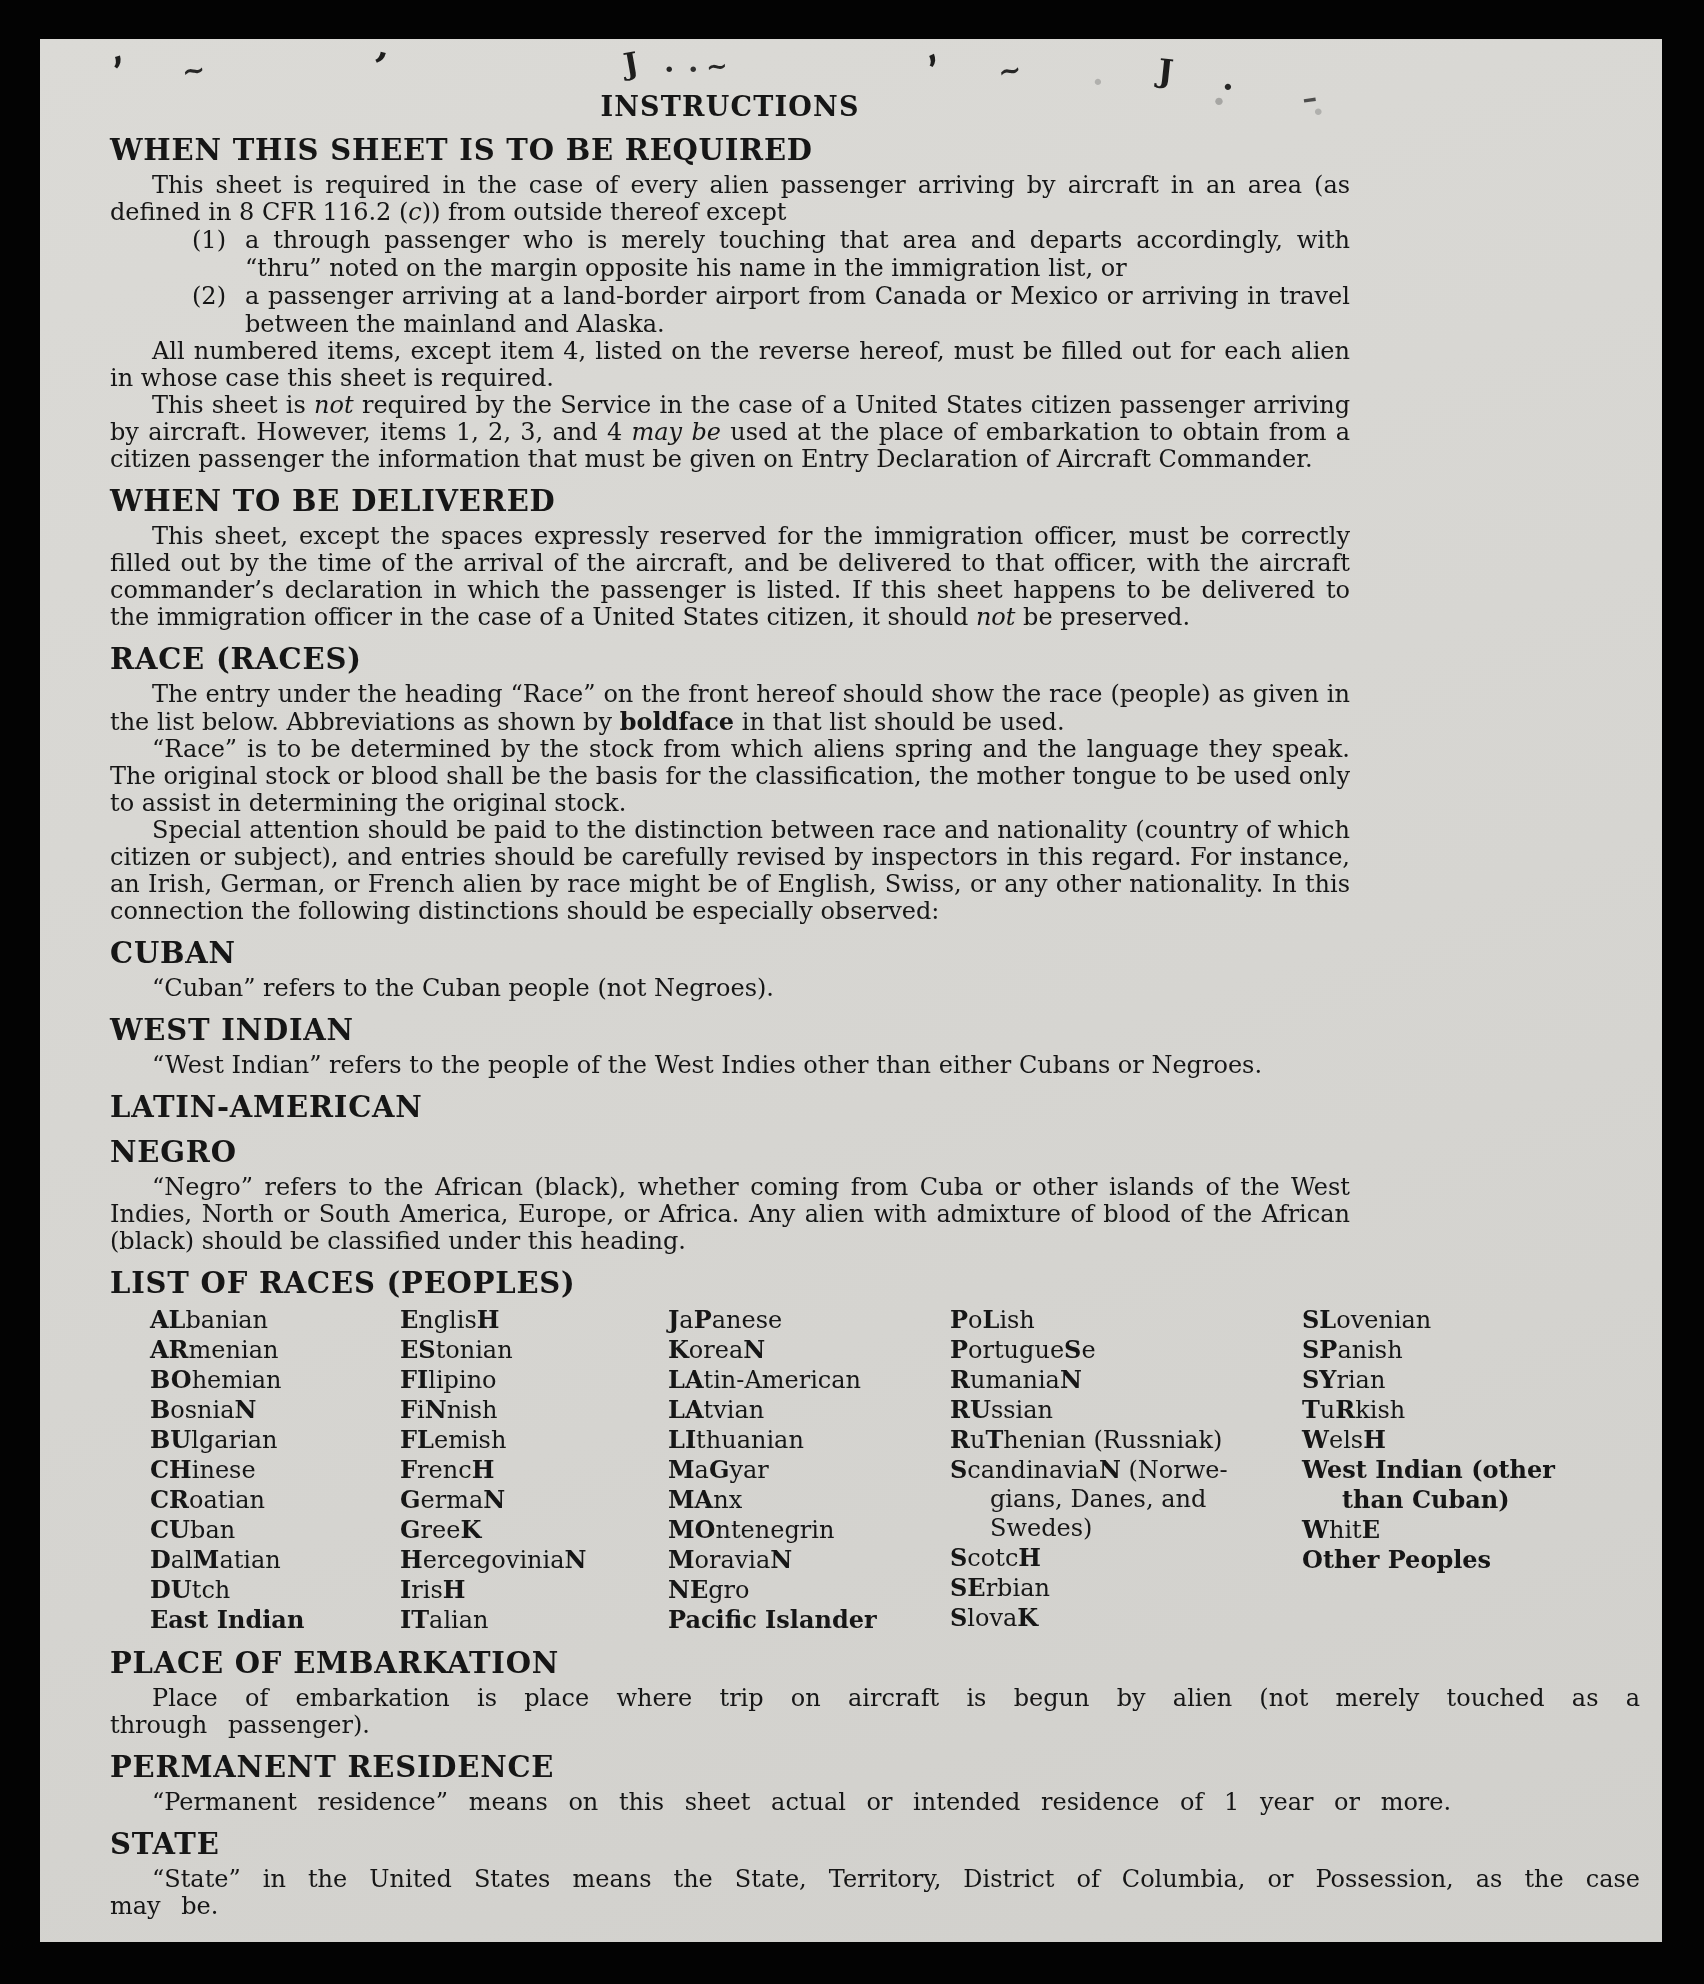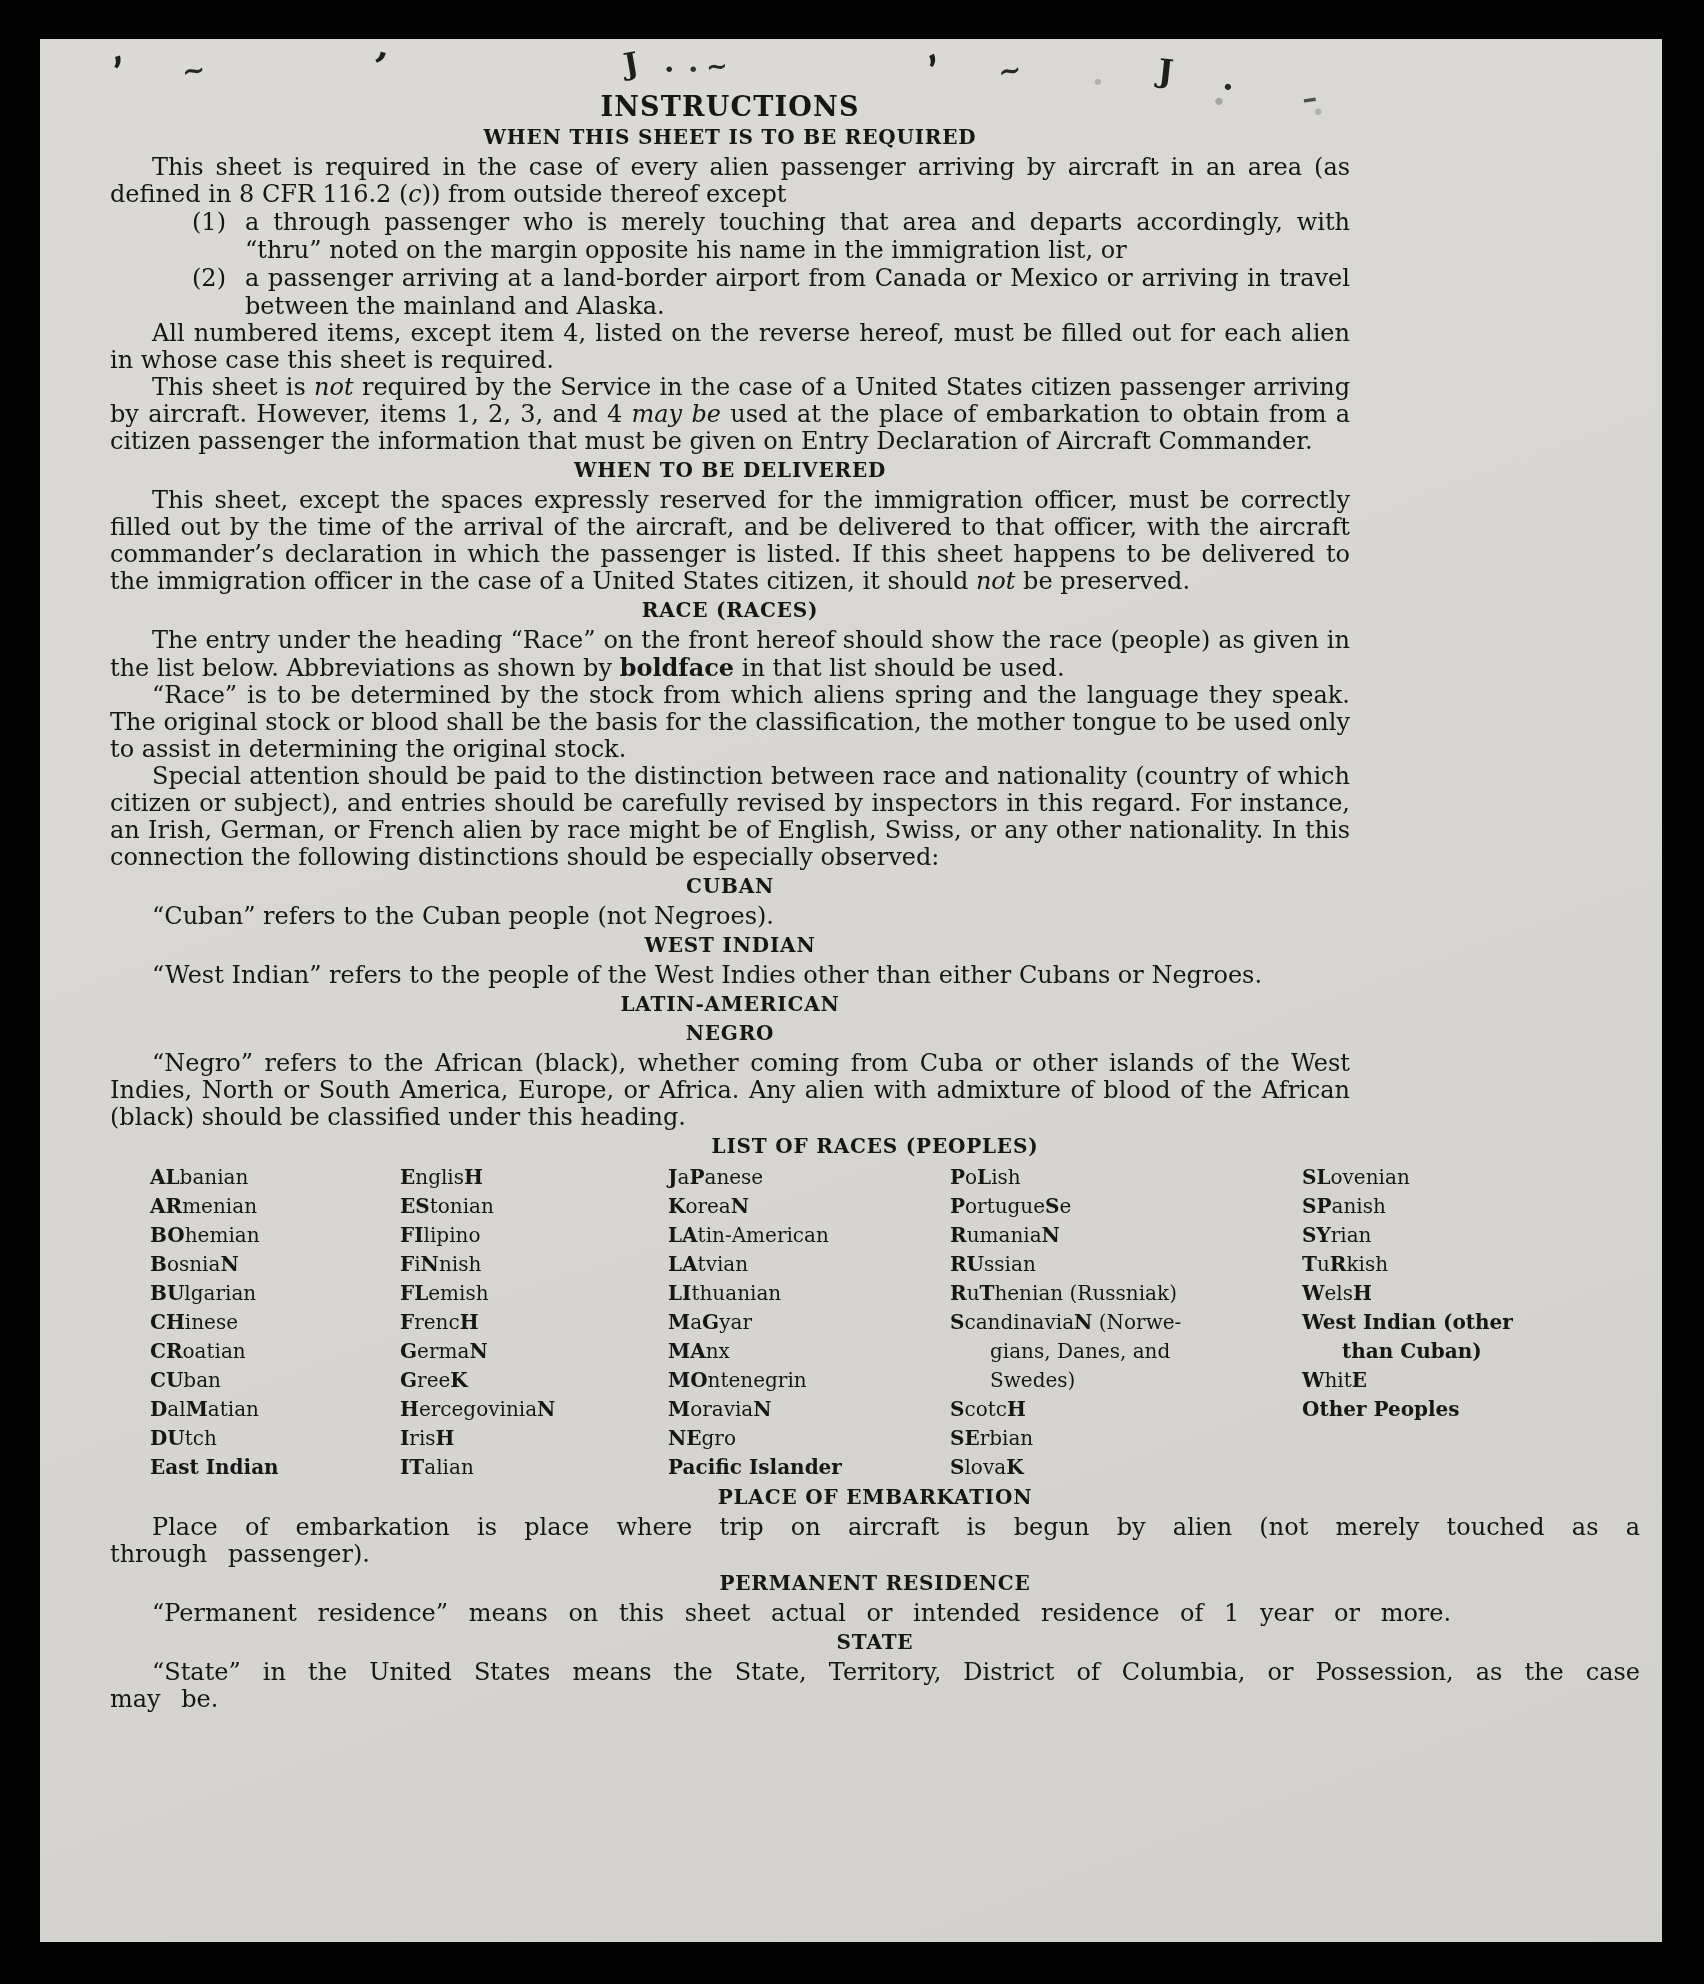--- a/index.html
+++ b/index.html
@@ -2,31 +2,31 @@
 <html><head>
 <meta charset="utf-8">
 <style>
   html,body{margin:0;padding:0;background:#000;}
   .stage{position:relative;width:1704px;height:1984px;background:#030303;overflow:hidden;
          font-family:"DejaVu Serif","Liberation Serif",serif;color:#161616;}
   .paper{position:absolute;left:40px;top:39px;width:1622px;height:1903px;
          background:linear-gradient(160deg,#dbdad6 0%,#d6d5d1 55%,#d1d0cc 100%);}
   .content{position:absolute;left:70px;top:44px;width:1540px;}
   .doc-title{width:1240px;text-align:center;font-weight:bold;font-size:27px;letter-spacing:1.2px;margin:8px 0 2px;}
-  .sec-heading{width:1240px;text-align:center;font-weight:bold;font-size:20px;letter-spacing:0.8px;margin:3px 0 5px;}
+  .sec-heading{width:1240px;text-align:left;font-weight:bold;font-size:29px;letter-spacing:0.8px;margin:11px 0 5px;}
   .sec-heading.wide{width:1530px;}
   .para{width:1240px;margin:0;font-size:24px;line-height:27px;text-align:justify;text-indent:42px;}
   .para.wide{width:1530px;word-spacing:13px;}
   .item{position:relative;width:1240px;padding-left:135px;box-sizing:border-box;
         font-size:24px;line-height:28px;text-align:justify;}
   .item .marker{position:absolute;left:82px;top:0;}
   .b{font-weight:bold;}
   .i{font-style:italic;}
   .races{display:flex;width:1530px;padding-left:40px;box-sizing:border-box;
-         font-size:20px;line-height:29px;margin-top:3px;}
+         font-size:24px;line-height:29px;margin-top:3px;}
   .race-col{flex:0 0 auto;}
   .col1{width:250px}.col2{width:268px}.col3{width:282px}.col4{width:352px}.col5{width:308px}
   .race-line.cont{padding-left:40px;}
   .ink{position:absolute;font-weight:bold;color:#141414;line-height:1;}
 </style>
 </head>
 <body>
 
 <div class="stage">
   <div class="paper">

